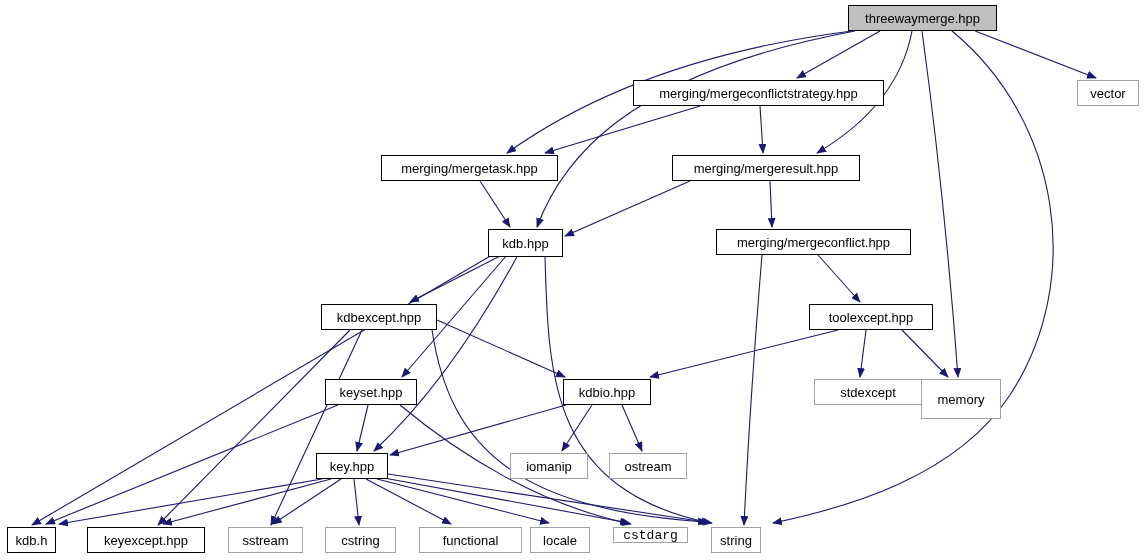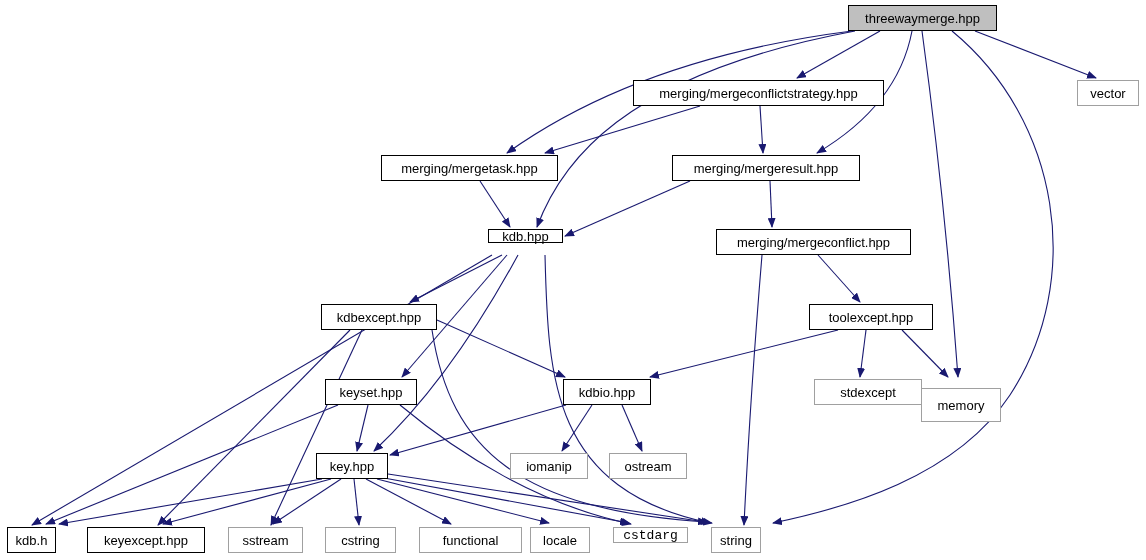--- a/index.html
+++ b/index.html
@@ -96,28 +96,28 @@
       <path d="M366,479 L451,524" class="edge" marker-end="url(#arrow)"></path>
       <path d="M377,479 L549,523" class="edge" marker-end="url(#arrow)"></path>
       <path d="M384,478 L629,523" class="edge" marker-end="url(#arrow)"></path>
       <path d="M388,474 L712,523" class="edge" marker-end="url(#arrow)"></path>
     </svg>
 <div class="node root" style="left: 848px; top: 5px; width: 149px; height: 26px;">threewaymerge.hpp</div>
     <div class="node internal" style="left: 633px; top: 80px; width: 251px; height: 26px;">merging/mergeconflictstrategy.hpp</div>
     <div class="node external" style="left: 1077px; top: 80px; width: 62px; height: 26px;">vector</div>
     <div class="node internal" style="left: 381px; top: 155px; width: 177px; height: 26px;">merging/mergetask.hpp</div>
     <div class="node internal" style="left: 672px; top: 155px; width: 188px; height: 26px;">merging/mergeresult.hpp</div>
-    <div class="node internal" style="left: 488px; top: 229px; width: 75px; height: 14px;">kdb.hpp</div>
+    <div class="node internal" style="left: 488px; top: 229px; width: 75px; height: 28px;">kdb.hpp</div>
     <div class="node internal" style="left: 676px; top: 229px; width: 195px; height: 26px; margin-left: 40px;">merging/mergeconflict.hpp</div>
     <div class="node internal" style="left: 321px; top: 304px; width: 116px; height: 26px;">kdbexcept.hpp</div>
     <div class="node internal" style="left: 809px; top: 304px; width: 124px; height: 26px;">toolexcept.hpp</div>
     <div class="node internal" style="left: 325px; top: 379px; width: 92px; height: 26px;">keyset.hpp</div>
     <div class="node internal" style="left: 563px; top: 379px; width: 88px; height: 26px;">kdbio.hpp</div>
     <div class="node external" style="left: 814px; top: 379px; width: 108px; height: 26px;">stdexcept</div>
-    <div class="node external" style="left: 921px; top: 388px; width: 80px; height: 34px;">memory</div>
+    <div class="node external" style="left: 921px; top: 379px; width: 80px; height: 40px;">memory</div>
     <div class="node internal" style="left: 316px; top: 453px; width: 72px; height: 26px;">key.hpp</div>
     <div class="node external" style="left: 510px; top: 453px; width: 78px; height: 26px;">iomanip</div>
     <div class="node external" style="left: 609px; top: 453px; width: 78px; height: 26px;">ostream</div>
     <div class="node internal" style="left: 7px; top: 527px; width: 49px; height: 26px;">kdb.h</div>
     <div class="node internal" style="left: 87px; top: 527px; width: 118px; height: 26px;">keyexcept.hpp</div>
     <div class="node external" style="left: 228px; top: 527px; width: 75px; height: 26px;">sstream</div>
     <div class="node external" style="left: 325px; top: 527px; width: 71px; height: 26px;">cstring</div>
     <div class="node external" style="left: 419px; top: 527px; width: 103px; height: 26px;">functional</div>
     <div class="node external" style="left: 530px; top: 527px; width: 60px; height: 26px;">locale</div>
     <div class="node external" style="left: 613px; top: 527px; width: 75px; height: 16px; font-family: Liberation Mono, monospace;">cstdarg</div>

